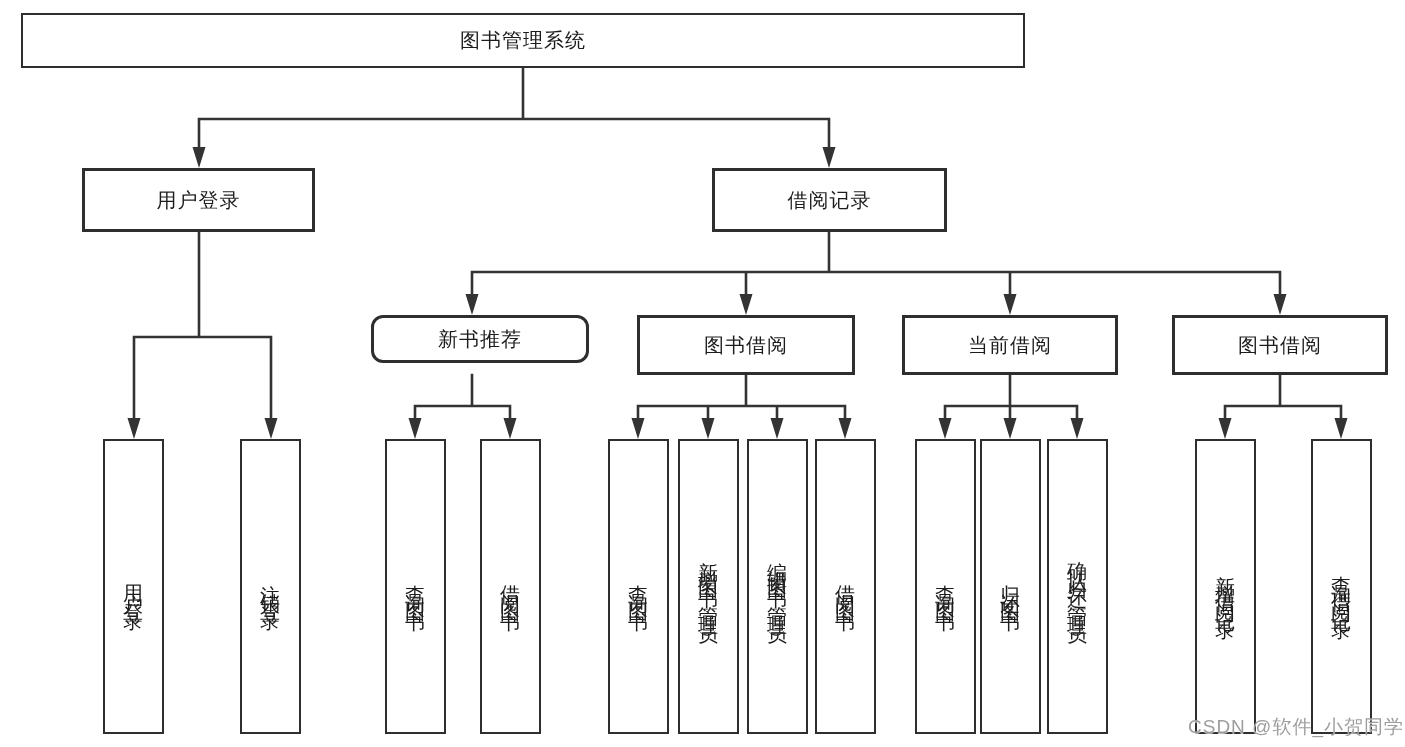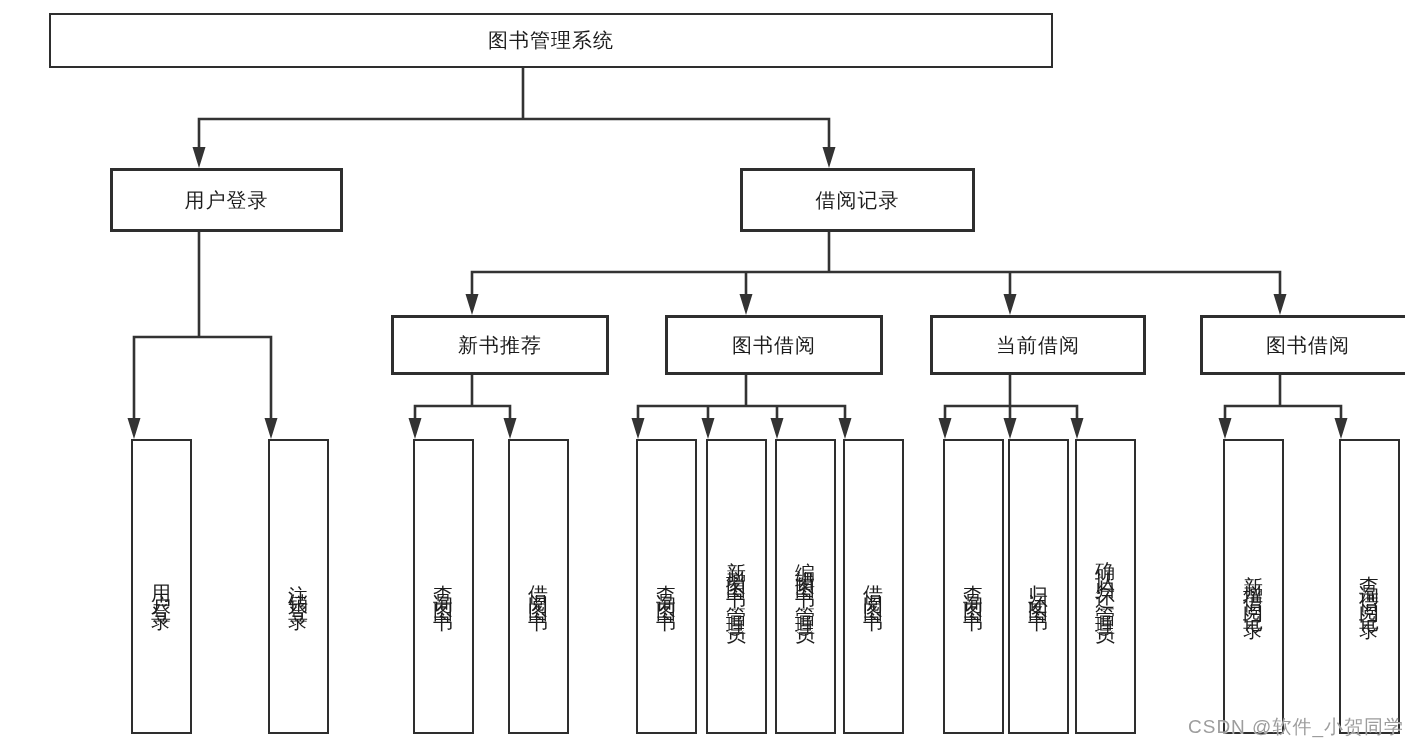--- a/index.html
+++ b/index.html
@@ -24,21 +24,20 @@
   .box{
     position:absolute;
     box-sizing:border-box;
     background:#ffffff;
     border:3px solid var(--border);
     display:flex;align-items:center;justify-content:center;
     font-size:20px;
     letter-spacing:1px;
     text-align:center;
     z-index:1;
-    margin-left:28px;
   }
   .box.root{border-width:2.5px;}
   .vbox{
     border-width:2.5px;
     writing-mode:vertical-rl;
     text-orientation:mixed;
     font-size:20px;
     letter-spacing:9px;
     line-height:1.0;
   }
@@ -99,21 +98,21 @@
     <span>图书管理系统</span>
   </div>
 
   <div class="box" style="left:82px;top:168px;width:233px;height:64px;">
     <span>用户登录</span>
   </div>
   <div class="box" style="left:712px;top:168px;width:235px;height:64px;">
     <span>借阅记录</span>
   </div>
 
-  <div class="box" style="left:363px;top:315px;width:218px;height:60px;">
+  <div class="box" style="left:371px;top:315px;width:218px;height:48px;border-radius:12px;">
     <span>新书推荐</span>
   </div>
   <div class="box" style="left:902px;top:315px;width:216px;height:60px;">
     <span>当前借阅</span>
   </div>
   <div class="box" style="left:637px;top:315px;width:218px;height:60px;">
     <span>图书借阅</span>
   </div>
   <div class="box" style="left:1172px;top:315px;width:216px;height:60px;">
     <span>图书借阅</span>

